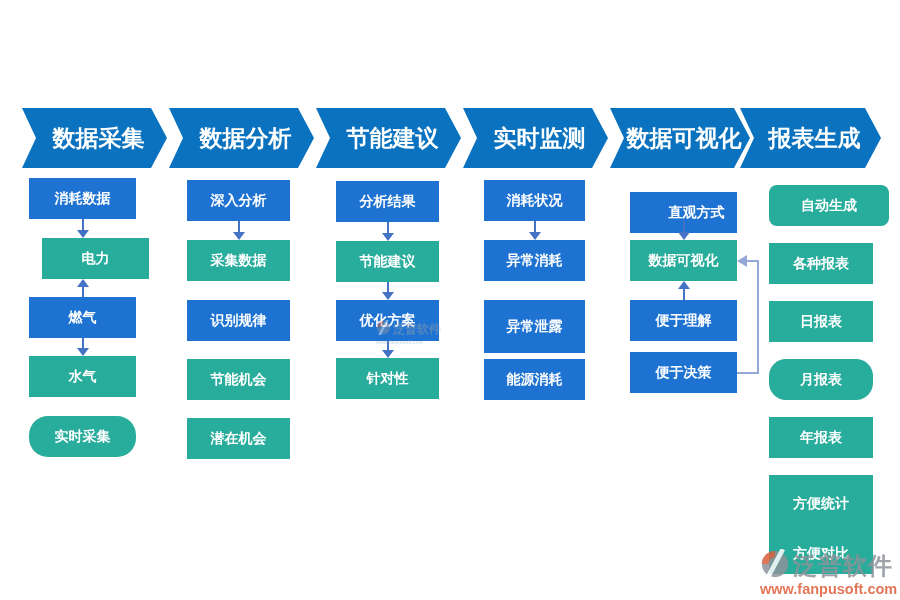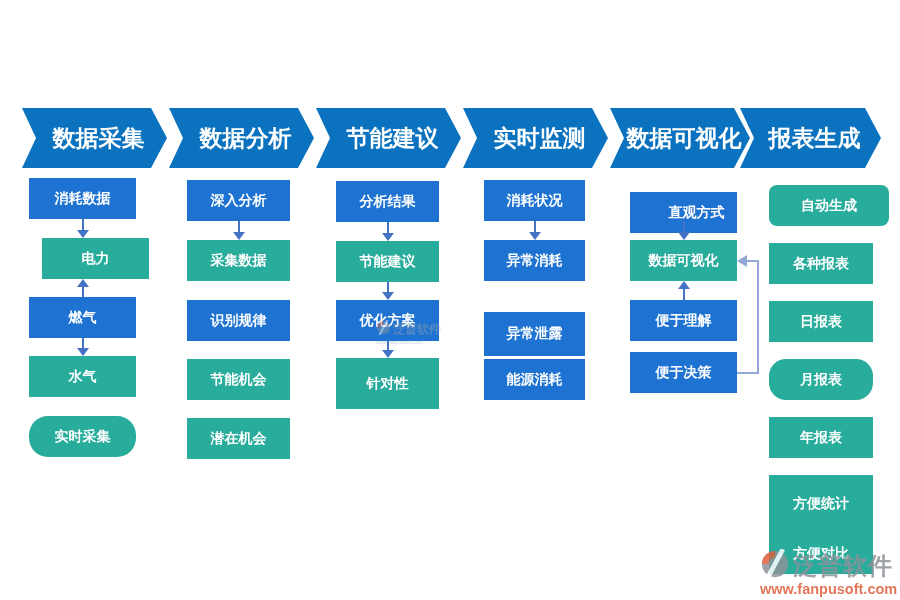--- a/index.html
+++ b/index.html
@@ -74,37 +74,37 @@
       <div class="flow-box green" style="left: 187px; top: 359px; width: 103px; height: 41px;">节能机会</div>
       <div class="flow-box green" style="left: 187px; top: 418px; width: 103px; height: 41px;">潜在机会</div>
       <div class="arrow down" style="left: 232.5px; top: 221px; height: 19px;">
         <div class="line"></div>
         <div class="head"></div>
       </div>
       <div class="chev" style="left: 316px; width: 145px;">节能建议</div>
       <div class="flow-box blue" style="left: 336px; top: 181px; width: 103px; height: 41px;">分析结果</div>
       <div class="flow-box green" style="left: 336px; top: 241px; width: 103px; height: 41px;">节能建议</div>
       <div class="flow-box blue" style="left: 336px; top: 300px; width: 103px; height: 41px;">优化方案</div>
-      <div class="flow-box green" style="left: 336px; top: 358px; width: 103px; height: 51px;">针对性</div>
+      <div class="flow-box green" style="left: 336px; top: 358px; width: 103px; height: 41px;">针对性</div>
       <div class="arrow down" style="left: 381.5px; top: 222px; height: 19px;">
         <div class="line"></div>
         <div class="head"></div>
       </div>
       <div class="arrow down" style="left: 381.5px; top: 282px; height: 18px;">
         <div class="line"></div>
         <div class="head"></div>
       </div>
       <div class="arrow down" style="left: 381.5px; top: 341px; height: 17px;">
         <div class="line"></div>
         <div class="head"></div>
       </div>
       <div class="chev" style="left: 463px; width: 145px;">实时监测</div>
       <div class="flow-box blue" style="left: 484px; top: 180px; width: 101px; height: 41px;">消耗状况</div>
       <div class="flow-box blue" style="left: 484px; top: 240px; width: 101px; height: 41px;">异常消耗</div>
-      <div class="flow-box blue" style="left: 484px; top: 312px; width: 101px; height: 44px;">异常泄露</div>
+      <div class="flow-box blue" style="left: 484px; top: 300px; width: 101px; height: 53px;">异常泄露</div>
       <div class="flow-box blue" style="left: 484px; top: 359px; width: 101px; height: 41px;">能源消耗</div>
       <div class="arrow down" style="left: 528.5px; top: 221px; height: 19px;">
         <div class="line"></div>
         <div class="head"></div>
       </div>
       <div class="chev" style="left: 610px; width: 140px;">数据可视化</div>
       <div class="flow-box blue" style="left: 630px; top: 192px; width: 107px; height: 41px; padding-left: 26px;">直观方式</div>
       <div class="flow-box green" style="left: 630px; top: 240px; width: 107px; height: 41px;">数据可视化</div>
       <div class="flow-box blue" style="left: 630px; top: 300px; width: 107px; height: 41px;">便于理解</div>
       <div class="flow-box blue" style="left: 630px; top: 352px; width: 107px; height: 41px;">便于决策</div>

